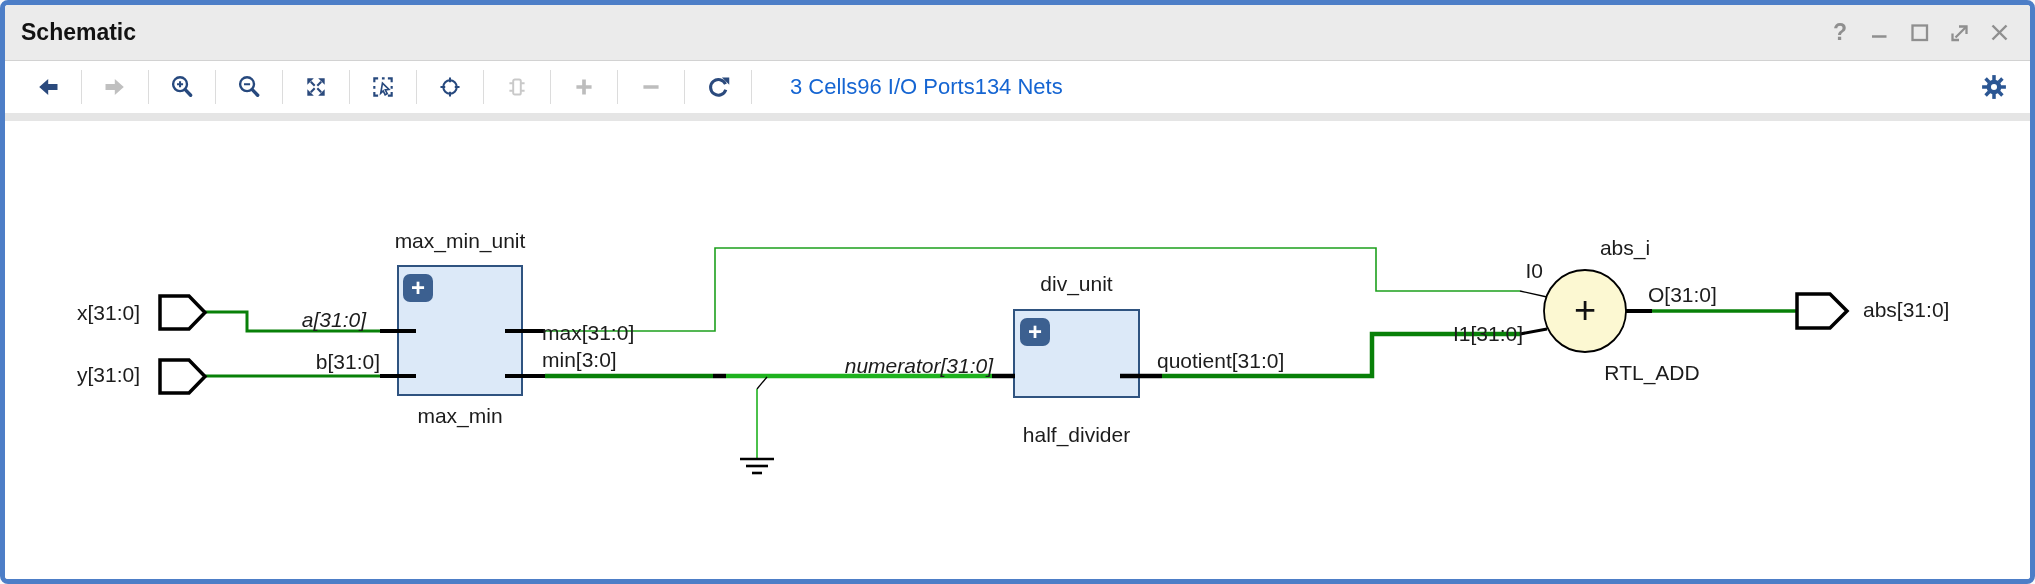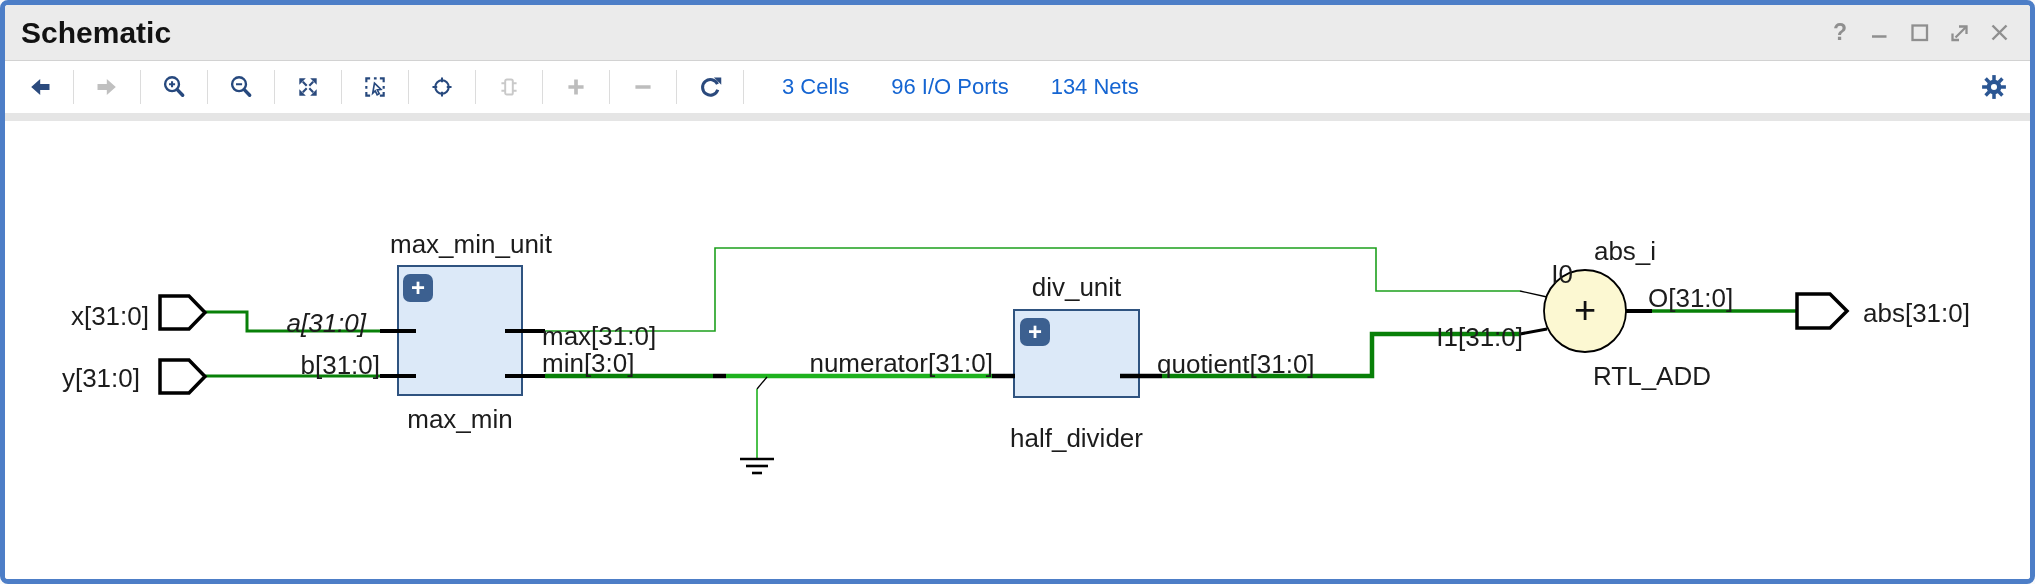--- a/index.html
+++ b/index.html
@@ -2,41 +2,41 @@
 <html><head>
 <meta charset="utf-8">
 <style>
   html,body{margin:0;padding:0;background:#fafafa;}
   .window{position:relative;width:2035px;height:584px;box-sizing:border-box;
     border:5px solid #4d7ec7;border-radius:8px;background:#fff;overflow:hidden;
     font-family:"Liberation Sans",sans-serif;}
   
   .titlebar{height:55px;background:#ebebeb;border-bottom:1px solid #d2d2d2;
     display:flex;align-items:center;padding:0 16px;}
-  .title{font-weight:bold;font-size:30px;color:#121212;}
+  .title{font-weight:bold;font-size:23px;color:#121212;}
   .wctrls{margin-left:auto;display:flex;align-items:center;gap:12px;}
   .wc{width:28px;height:28px;display:flex;align-items:center;justify-content:center;
     color:#8f8f8f;font-weight:bold;font-size:23px;cursor:pointer;}
   
-  .toolbar{height:52px;background:#fff;display:flex;align-items:center;padding-left:12px;}
+  .toolbar{height:52px;background:#fff;display:flex;align-items:center;padding-left:20px;}
   .tbtn{width:46px;height:42px;display:flex;align-items:center;justify-content:center;cursor:pointer;}
   .tbtn.disabled{cursor:default;}
   .tsep{width:1px;height:34px;background:#dcdcdc;margin:0 10px;}
-  .tlink{color:#1565d2;font-size:22px;white-space:nowrap;cursor:pointer;margin-left:42px;}
+  .tlink{color:#1565d2;font-size:22px;white-space:nowrap;cursor:pointer;}
   .tlink.first{margin-left:28px;}
   .gearwrap{margin-left:auto;margin-right:22px;display:flex;align-items:center;cursor:pointer;}
   .band{height:8px;background:#e5e5e5;}
   
   .canvas{position:relative;width:2025px;height:459px;background:#fff;}
   .wires{position:absolute;left:0;top:0;}
   .cell{position:absolute;background:#dce9f8;border:2px solid #2f5380;box-sizing:border-box;cursor:pointer;}
   .expand{position:absolute;width:30px;height:28px;background:#3c6090;border-radius:7px;
     color:#fff;font-size:24px;font-weight:bold;display:flex;align-items:center;
     justify-content:center;line-height:1;cursor:pointer;}
-  .lbl{position:absolute;font-size:26px;color:#1c1c1c;white-space:nowrap;}
+  .lbl{position:absolute;font-size:21px;color:#1c1c1c;white-space:nowrap;}
   .lbl.r{text-align:right;}
   .lbl.c{text-align:center;}
 </style>
 </head>
 <body>
 
 <div class="window">
 
   <div class="titlebar">
     <div class="title">Schematic</div>
@@ -256,36 +256,36 @@
 
       <polygon points="155,175 184,175 200,191.5 184,208 155,208" fill="#fff" stroke="#000" stroke-width="3.5"></polygon>
       <polygon points="155,239 184,239 200,255.5 184,272 155,272" fill="#fff" stroke="#000" stroke-width="3.5"></polygon>
 
       <polygon points="1792,173 1825,173 1842,190 1825,207 1792,207" fill="#fff" stroke="#000" stroke-width="3.5"></polygon>
     </svg>
 
     <div class="expand" style="left:398px;top:153px;">+</div>
     <div class="expand" style="left:1015px;top:197px;">+</div>
 
-    <div class="lbl r" style="left:37px;top:180px;width:107px;text-align:right;">x[31:0]</div>
+    <div class="lbl r" style="left:28px;top:180px;width:107px;text-align:right;">x[31:0]</div>
     <div class="lbl r" style="left:28px;top:242px;width:107px;">y[31:0]</div>
 
     <div class="lbl c" style="left:385px;top:108px;width:140px;">max_min_unit</div>
     <div class="lbl r" style="left:256px;top:187px;width:105px;font-style:italic;">a[31:0]</div>
     <div class="lbl r" style="left:270px;top:229px;width:105px;">b[31:0]</div>
     <div class="lbl" style="left:537px;top:200px;">max[31:0]</div>
     <div class="lbl" style="left:537px;top:227px;">min[3:0]</div>
     <div class="lbl c" style="left:392px;top:283px;width:126px;">max_min</div>
 
     <div class="lbl c" style="left:1008px;top:151px;width:127px;">div_unit</div>
-    <div class="lbl r" style="left:788px;top:227px;width:200px;">numerator[31:0]</div>
+    <div class="lbl r" style="left:788px;top:233px;width:200px;font-style:italic;">numerator[31:0]</div>
     <div class="lbl" style="left:1152px;top:228px;">quotient[31:0]</div>
     <div class="lbl c" style="left:996px;top:283px;width:151px;margin-top:19px;">half_divider</div>
 
     <div class="lbl c" style="left:1555px;top:115px;width:130px;">abs_i</div>
-    <div class="lbl r" style="left:1488px;top:138px;width:80px;">I0</div>
+    <div class="lbl r" style="left:1458px;top:138px;width:80px;">I0</div>
     <div class="lbl r" style="left:1420px;top:186px;width:98px;margin-top:15px;">I1[31:0]</div>
     <div class="lbl" style="left:1643px;top:162px;">O[31:0]</div>
     <div class="lbl c" style="left:1577px;top:240px;width:140px;text-align:center;">RTL_ADD</div>
 
     <div class="lbl" style="left:1858px;top:177px;">abs[31:0]</div>
   </div>
 </div>
 
 </body></html>

